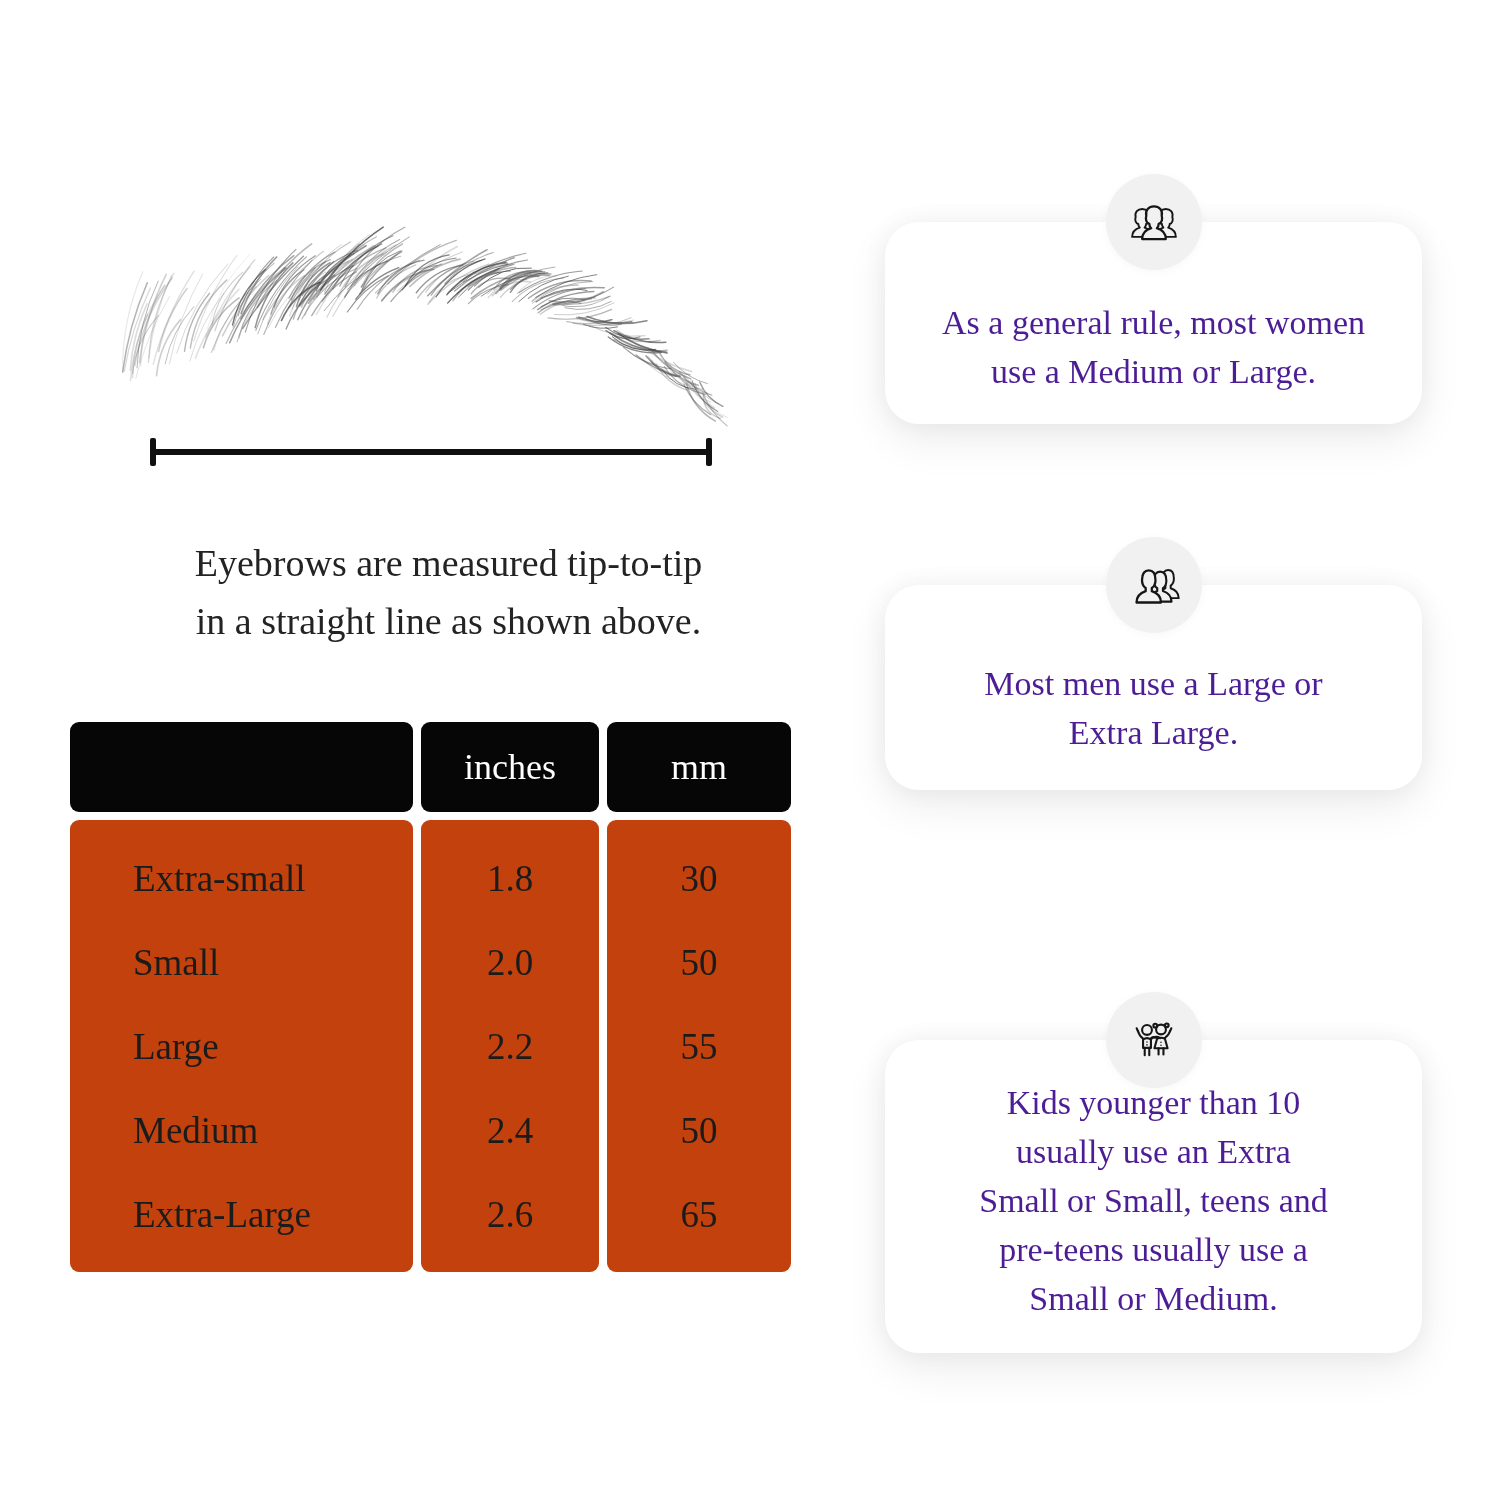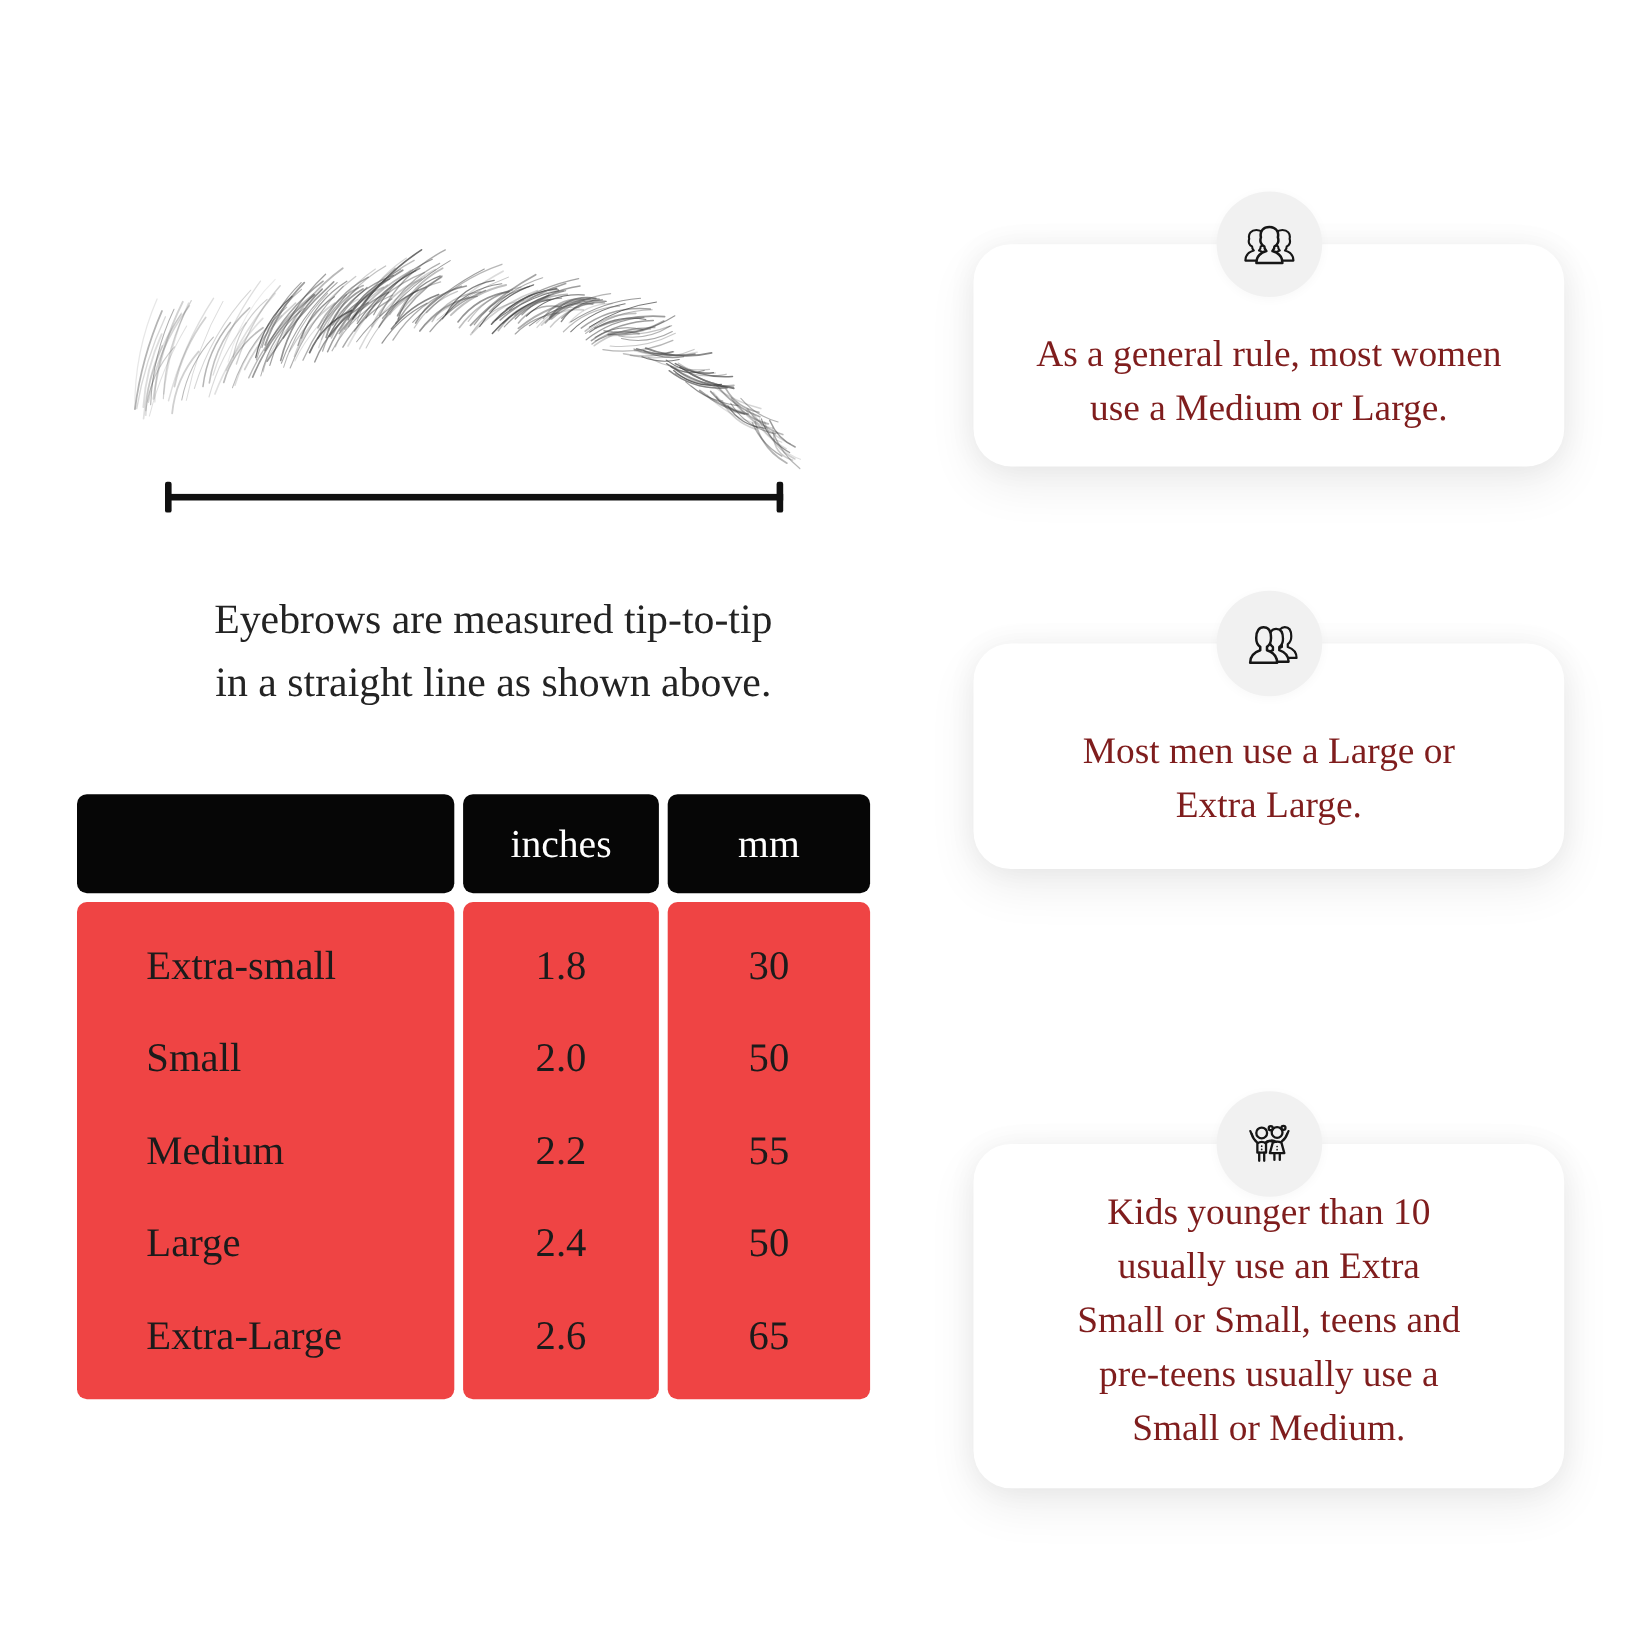--- a/index.html
+++ b/index.html
@@ -22,35 +22,35 @@
   .size-table{position:absolute;left:70px;top:722px;width:721px;display:flex;gap:8px;}
   .size-col{display:flex;flex-direction:column;}
   .size-col.c-label{width:343px;}
   .size-col.c-in{width:178px;}
   .size-col.c-mm{width:184px;border-radius:24px;}
   .hdr{
     height:90px;margin-bottom:8px;background:#060606;border-radius:9px;
     color:#ffffff;font-size:36px;display:flex;align-items:center;justify-content:center;
   }
   .bodycol{
-    height:452px;background:#ef4444;border-radius:9px;
+    height:452px;background:#c2410c;border-radius:9px;
     display:flex;flex-direction:column;justify-content:space-around;padding:16px 0;box-sizing:border-box;
   }
   .cell{font-size:37px;color:#1b1b1b;display:flex;align-items:center;justify-content:center;}
   .c-label .cell{justify-content:flex-start;padding-left:63px;}
   
   .card{
     position:absolute;left:885px;width:537px;background:#ffffff;border-radius:34px;
     box-shadow:0 0 26px rgba(0,0,0,0.05),0 16px 44px rgba(0,0,0,0.075);
     display:flex;align-items:center;justify-content:center;text-align:center;box-sizing:border-box;
   }
   .card-1{top:222px;height:202px;padding-top:47px;}
   .card-2{top:585px;height:205px;padding-top:40px;}
   .card-3{top:1040px;height:313px;padding-top:8px;}
-  .card p{margin:0;font-size:34px;line-height:49px;color:#7f1d1d;white-space:pre-line;}
+  .card p{margin:0;font-size:34px;line-height:49px;color:#4c1d95;white-space:pre-line;}
   .icon-circle{
     position:absolute;top:-48px;left:50%;transform:translateX(-50%);
     width:96px;height:96px;border-radius:50%;background:#f1f1f1;
     display:flex;align-items:center;justify-content:center;
     box-shadow:0 2px 10px rgba(0,0,0,0.03);
   }
   .icon-circle svg{width:56px;height:56px;display:block;}
 </style>
 </head>
 <body>
@@ -300,22 +300,22 @@
 
   <p class="caption">Eyebrows are measured tip-to-tip
 in a straight line as shown above.</p>
 
   <div class="size-table">
     <div class="size-col c-label">
       <div class="hdr"></div>
       <div class="bodycol">
         <div class="cell">Extra-small</div>
         <div class="cell">Small</div>
+        <div class="cell">Large</div>
         <div class="cell">Medium</div>
-        <div class="cell">Large</div>
         <div class="cell">Extra-Large</div>
       </div>
     </div>
     <div class="size-col c-in">
       <div class="hdr">inches</div>
       <div class="bodycol">
         <div class="cell">1.8</div>
         <div class="cell">2.0</div>
         <div class="cell">2.2</div>
         <div class="cell">2.4</div>

